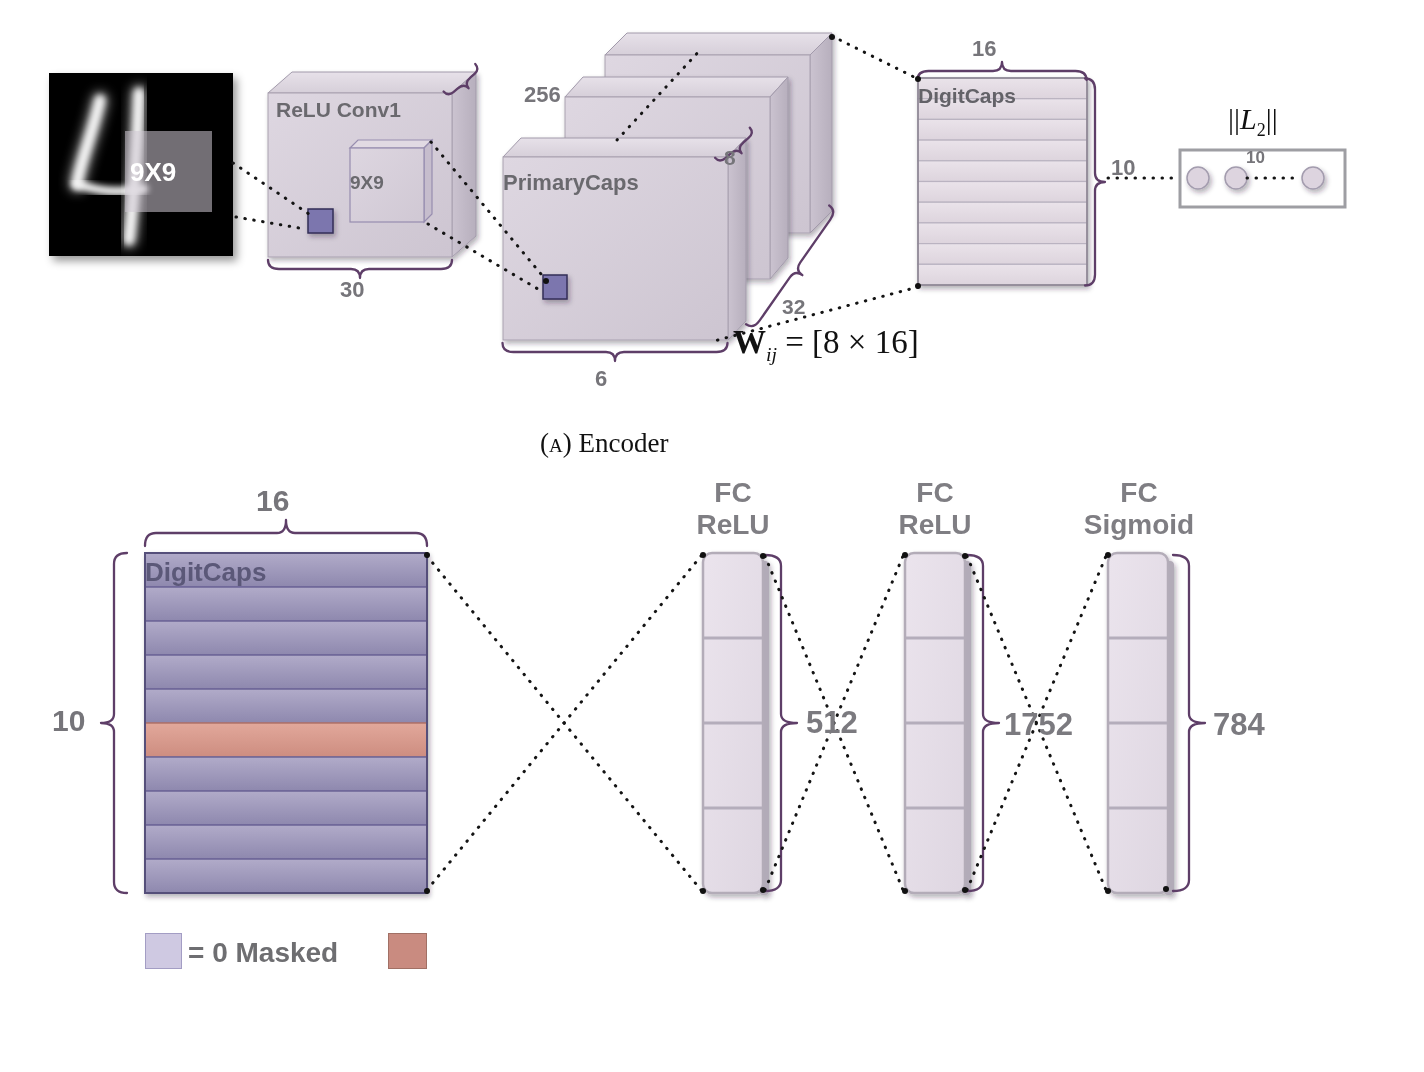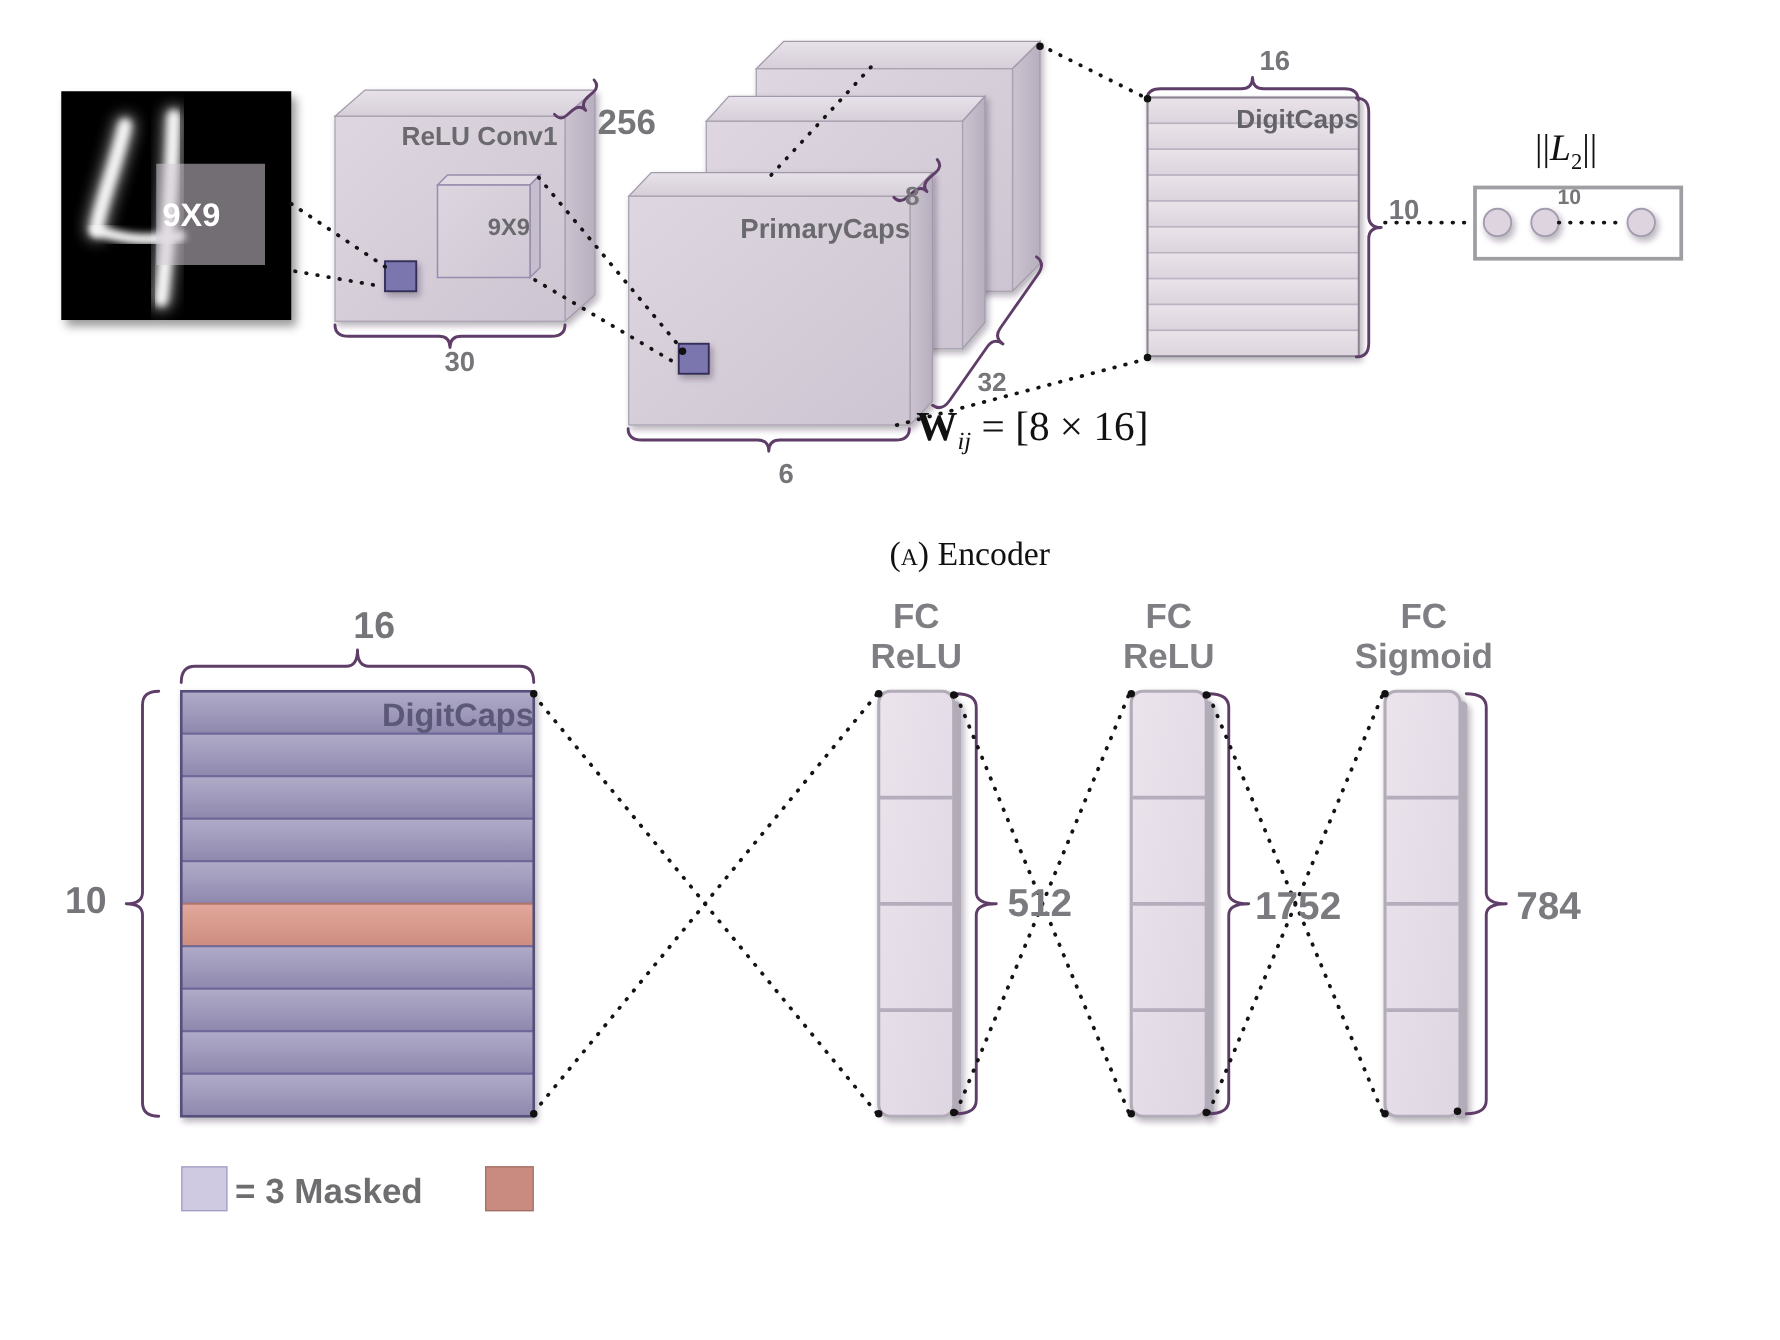--- a/index.html
+++ b/index.html
@@ -1,20 +1,20 @@
 <!DOCTYPE html>
 <html><head>
 <meta charset="utf-8">
 <style>
   html,body{margin:0;padding:0;background:#ffffff;}
   #stage{position:relative;width:1424px;height:1072px;background:#ffffff;overflow:hidden;
          font-family:"Liberation Sans",sans-serif;}
   #overlay{position:absolute;left:0;top:0;width:1424px;height:1072px;}
   .lbl{position:absolute;white-space:nowrap;color:#76757a;font-weight:bold;}
-  .ctr{text-align:right;}
+  .ctr{text-align:left;}
   .title-gray{color:#6a696e;}
   .serif{font-family:"Liberation Serif",serif;font-weight:normal;color:#111111;}
   .scap{font-variant:small-caps;}
   .fc-label{line-height:32px;color:#7f7e83;font-size:28px;text-align:center;}
   .units{font-size:31px;color:#7b7a7f;text-align:right;}
   .legend-swatch{position:absolute;width:35px;height:34px;border:1.5px solid #a39dc4;}
   sub{font-size:60%;}
 </style>
 </head>
 <body>
@@ -217,21 +217,21 @@
         <circle cx="546" cy="281" r="3" fill="#111111"></circle>
         <circle cx="832" cy="37" r="3" fill="#111111"></circle>
         <circle cx="1166" cy="889" r="3" fill="#111111"></circle>
       </g>
   </svg>
 
   <div class="lbl" style="left:130px;top:157px;font-size:26px;color:#ffffff;">9X9</div>
 
   <div class="lbl ctr title-gray" style="left:276px;top:98px;width:170px;font-size:21px;">ReLU Conv1</div>
   <div class="lbl ctr title-gray" style="left:350px;top:172px;width:74px;font-size:19px;">9X9</div>
-  <div class="lbl" style="left:478px;top:82px;font-size:28px;">256</div>
+  <div class="lbl" style="left:478px;top:82px;font-size:22px;padding-left:46px;">256</div>
   <div class="lbl ctr" style="left:340px;top:277px;width:40px;font-size:22px;">30</div>
 
   <div class="lbl ctr title-gray" style="left:503px;top:170px;width:225px;font-size:22px;">PrimaryCaps</div>
   <div class="lbl" style="left:724px;top:146px;font-size:21px;">8</div>
   <div class="lbl" style="left:782px;top:295px;font-size:21px;">32</div>
   <div class="lbl ctr" style="left:595px;top:366px;width:40px;font-size:22px;">6</div>
 
   <div class="lbl ctr" style="left:918px;top:84px;width:169px;font-size:21px;color:#636268;">DigitCaps</div>
   <div class="lbl ctr" style="left:972px;top:36px;width:60px;font-size:22px;">16</div>
   <div class="lbl" style="left:1111px;top:155px;font-size:22px;">10</div>
@@ -266,17 +266,17 @@
   <div class="lbl fc-label" style="left:1069px;top:477px;width:140px;">
     <div>FC</div>
     <div>Sigmoid</div>
   </div>
 
   <div class="lbl units" style="left:806px;top:705px;">512</div>
   <div class="lbl units" style="left:1004px;top:707px;">1752</div>
   <div class="lbl units" style="left:1213px;top:707px;">784</div>
 
   <div class="legend-swatch" style="left: 145px; top: 933px; background: rgb(207, 201, 226);"></div>
-  <div class="lbl" style="left:188px;top:937px;font-size:28px;color:#6e6e71;">= 3 Masked</div>
+  <div class="lbl" style="left:188px;top:937px;font-size:28px;color:#6e6e71;">= 0 Masked</div>
   <div class="legend-swatch" style="left: 388px; top: 933px; width: 37px; border-color: rgb(161, 112, 101); background: rgb(201, 139, 128);"></div>
 
 
 </div>
 
 </body></html>

